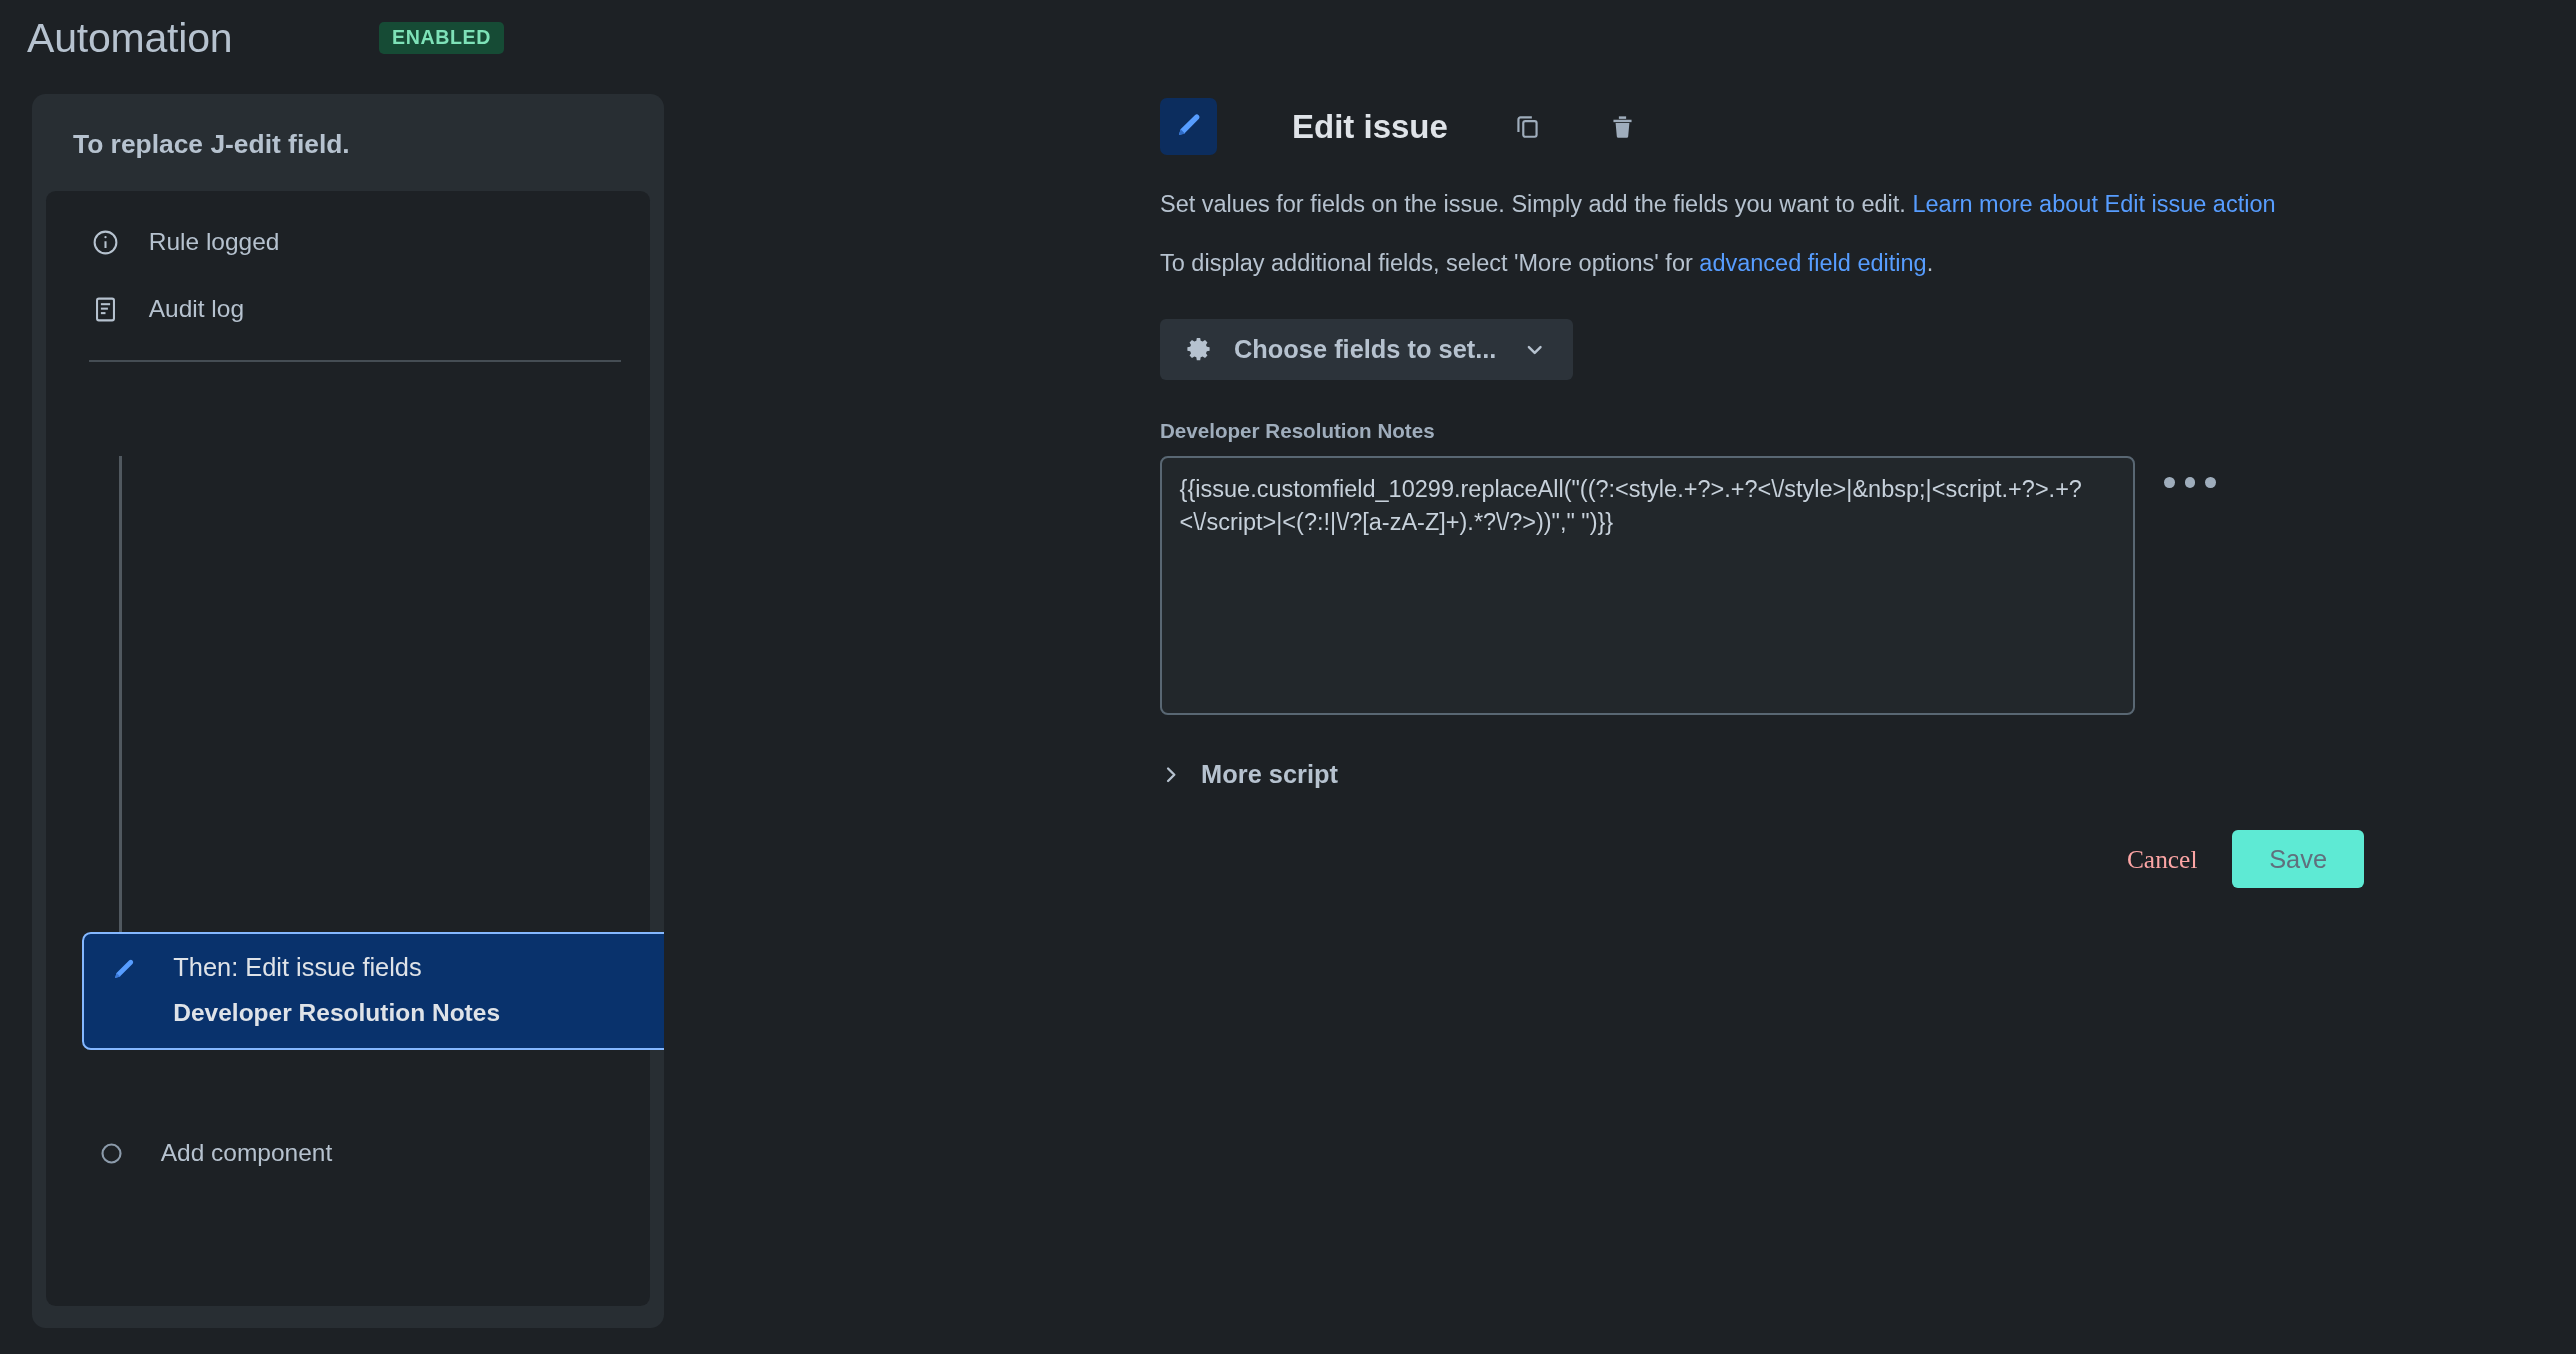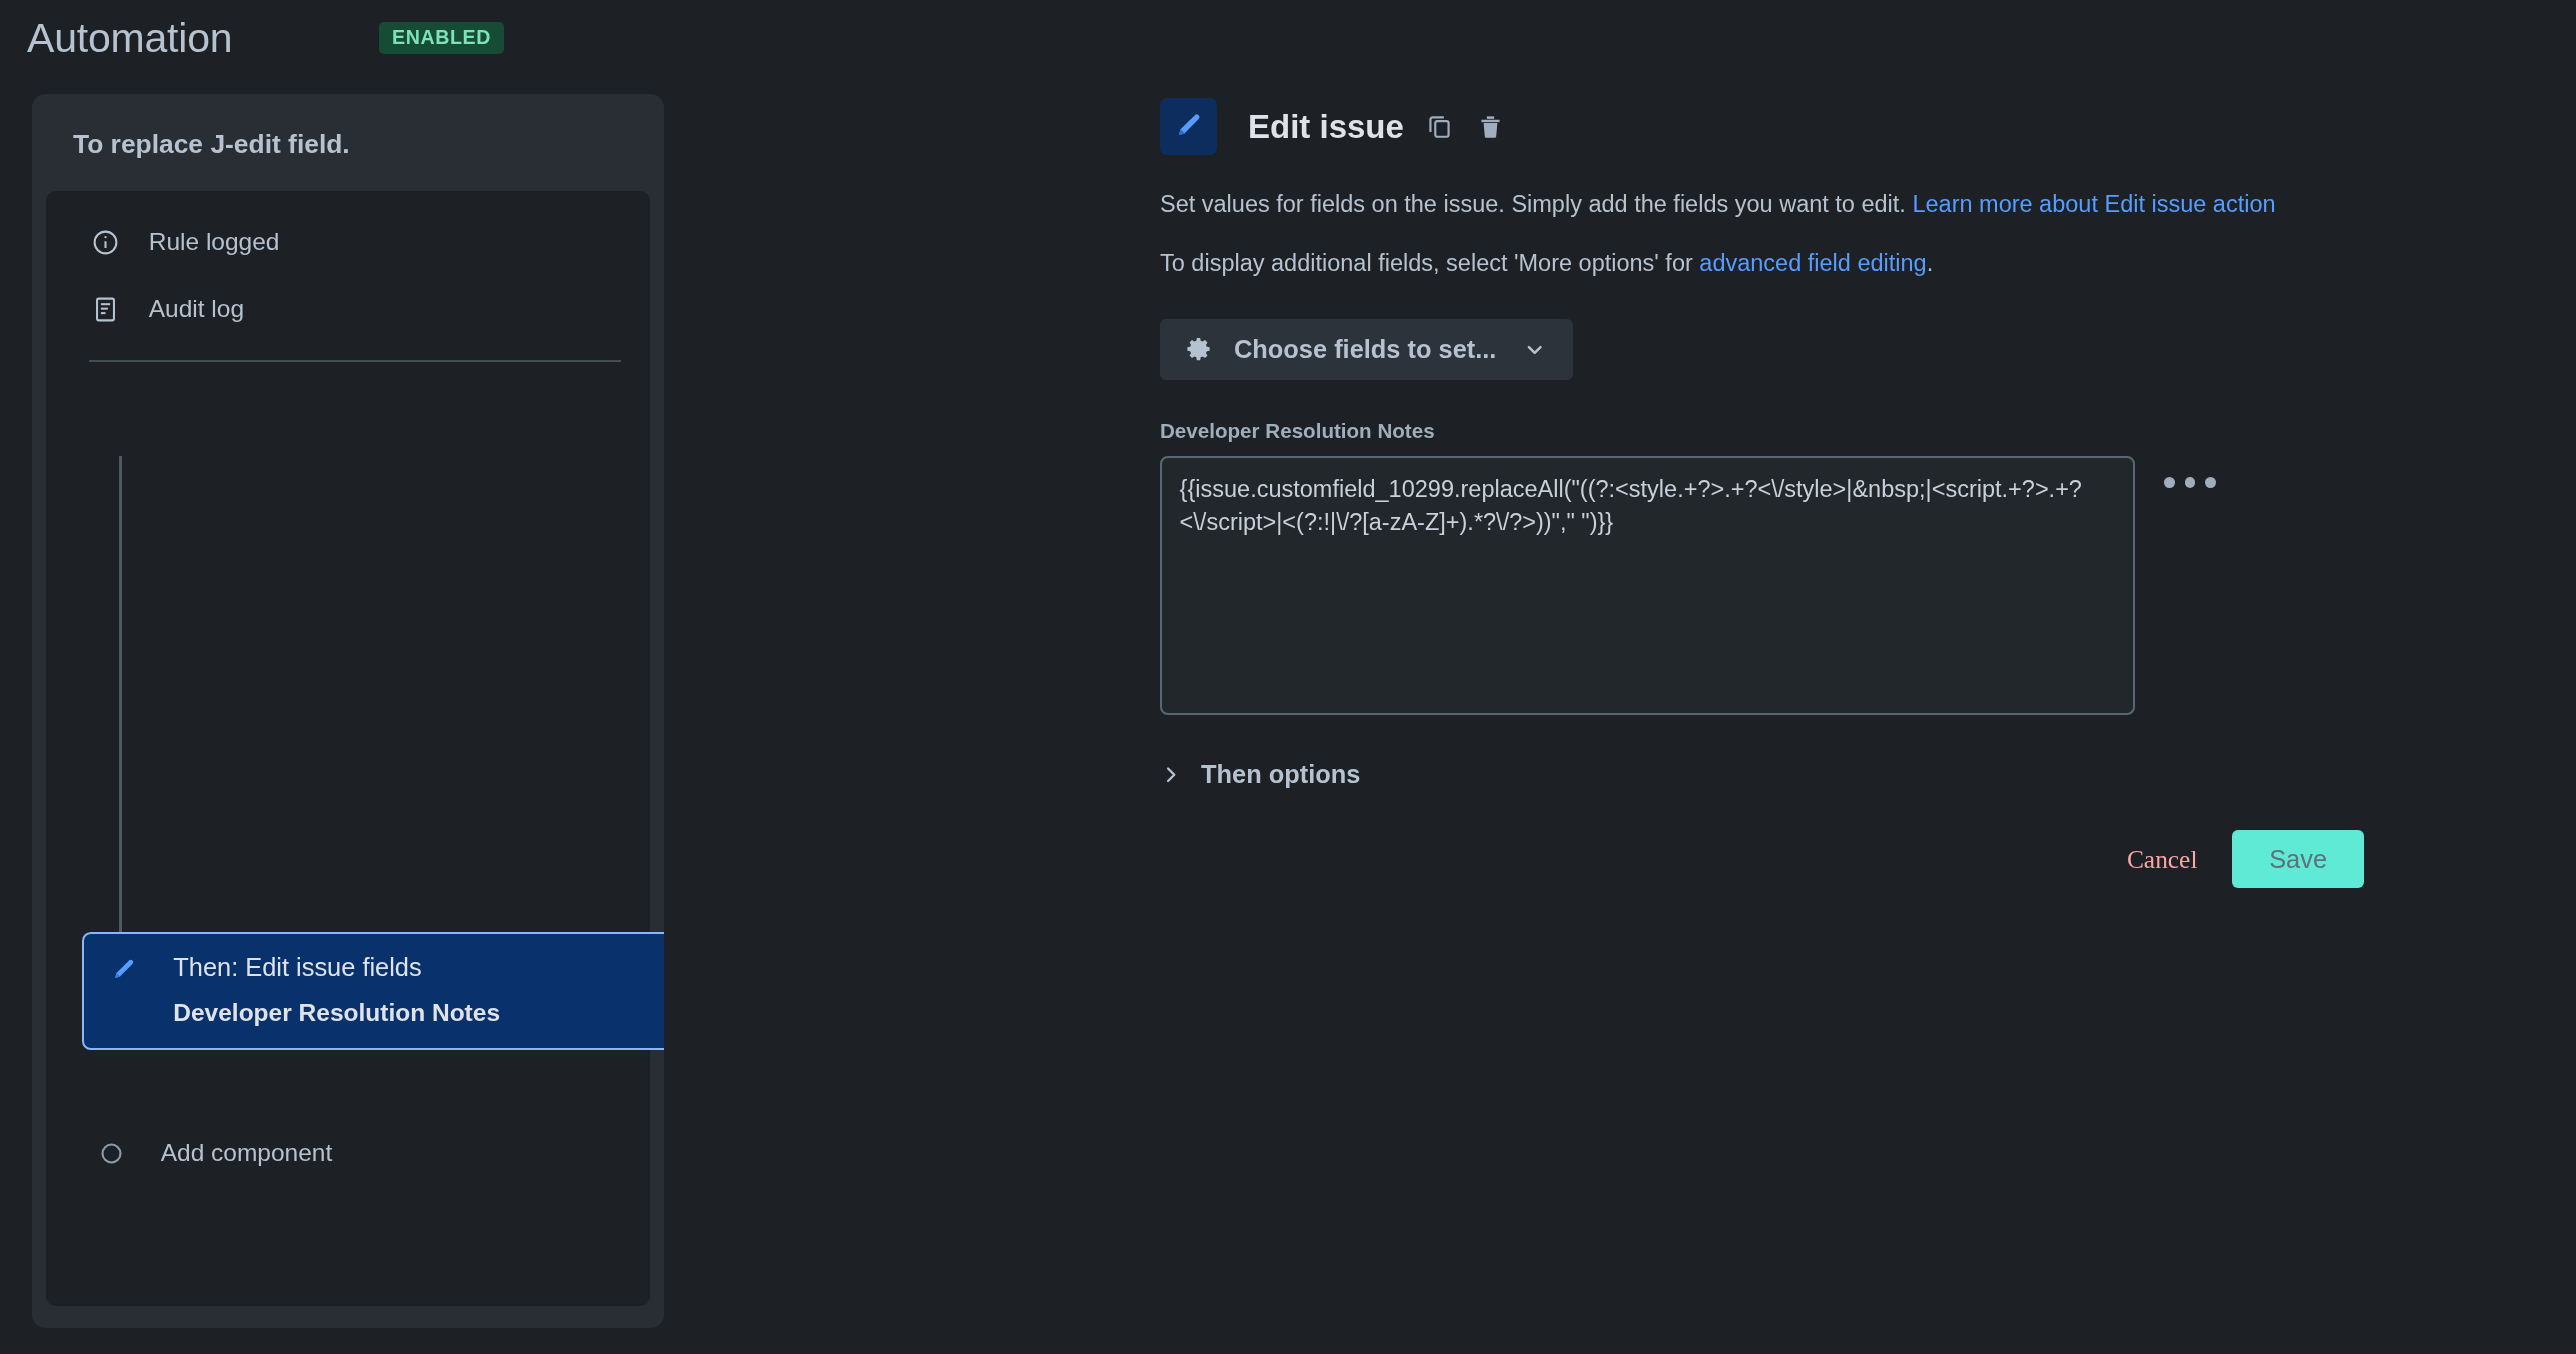--- a/index.html
+++ b/index.html
@@ -169,21 +169,21 @@
     color: #b6c2cf;
   }
 
   
   .detail {
     position: absolute;
     left: 1160px; top: 98px;
     width: 1292px;
   }
   .detail-head {
-    display: flex; align-items: center;
+    display: flex; align-items: center; gap: 44px;
   }
   .detail-icon-box {
     width: 57px; height: 57px;
     background: #0c2d5e;
     border-radius: 6.9px;
     display: flex; align-items: center; justify-content: center;
     flex: none;
   }
   .detail-title {
     font-size: 33px;
@@ -432,21 +432,21 @@
         <span></span>
       </span>
     </div>
 
     <div class="more-options">
       <span class="arrow">
         <svg width="21.5" height="21.5" viewBox="0 0 24 24" fill="none" stroke="#b6c2cf" stroke-width="2.6" stroke-linecap="round" stroke-linejoin="round">
           <polyline points="9,5 16,12 9,19"></polyline>
         </svg>
       </span>
-      <span class="mtext">Then options</span>
+      <span class="mtext">More script</span>
     </div>
 
     <div class="footer-btns">
       <button class="btn-cancel">Cancel</button>
       <button class="btn-save">Save</button>
     </div>
 
   </div>
 </div>
 

